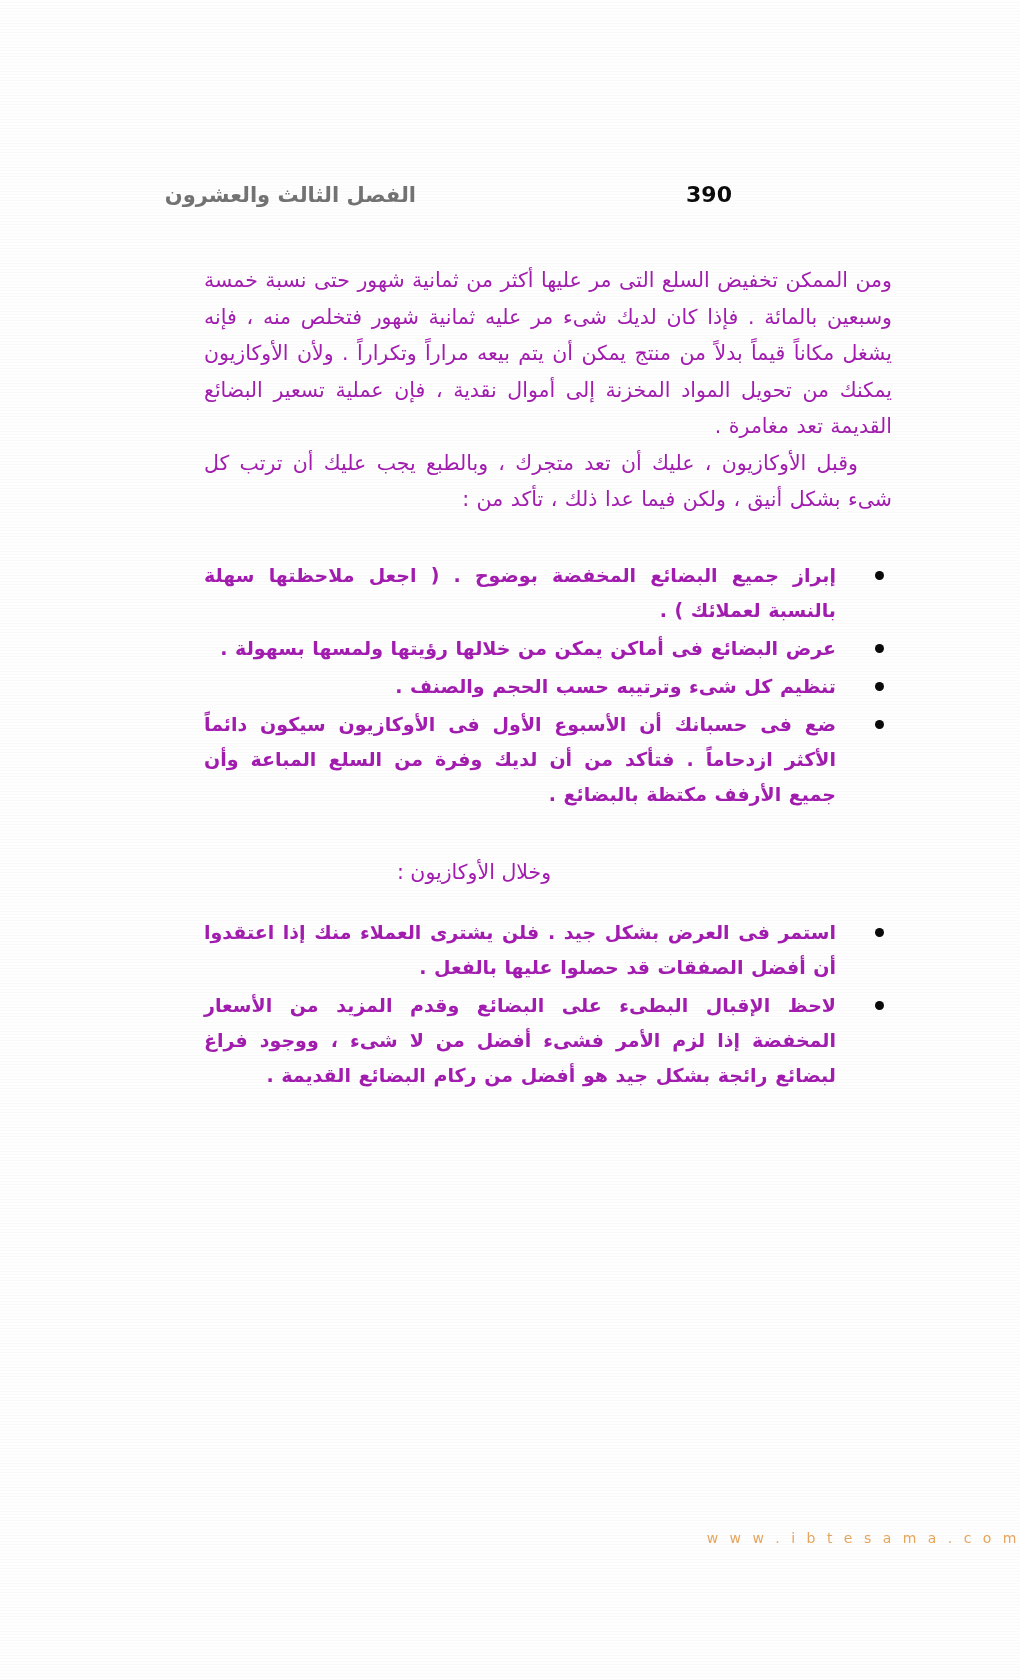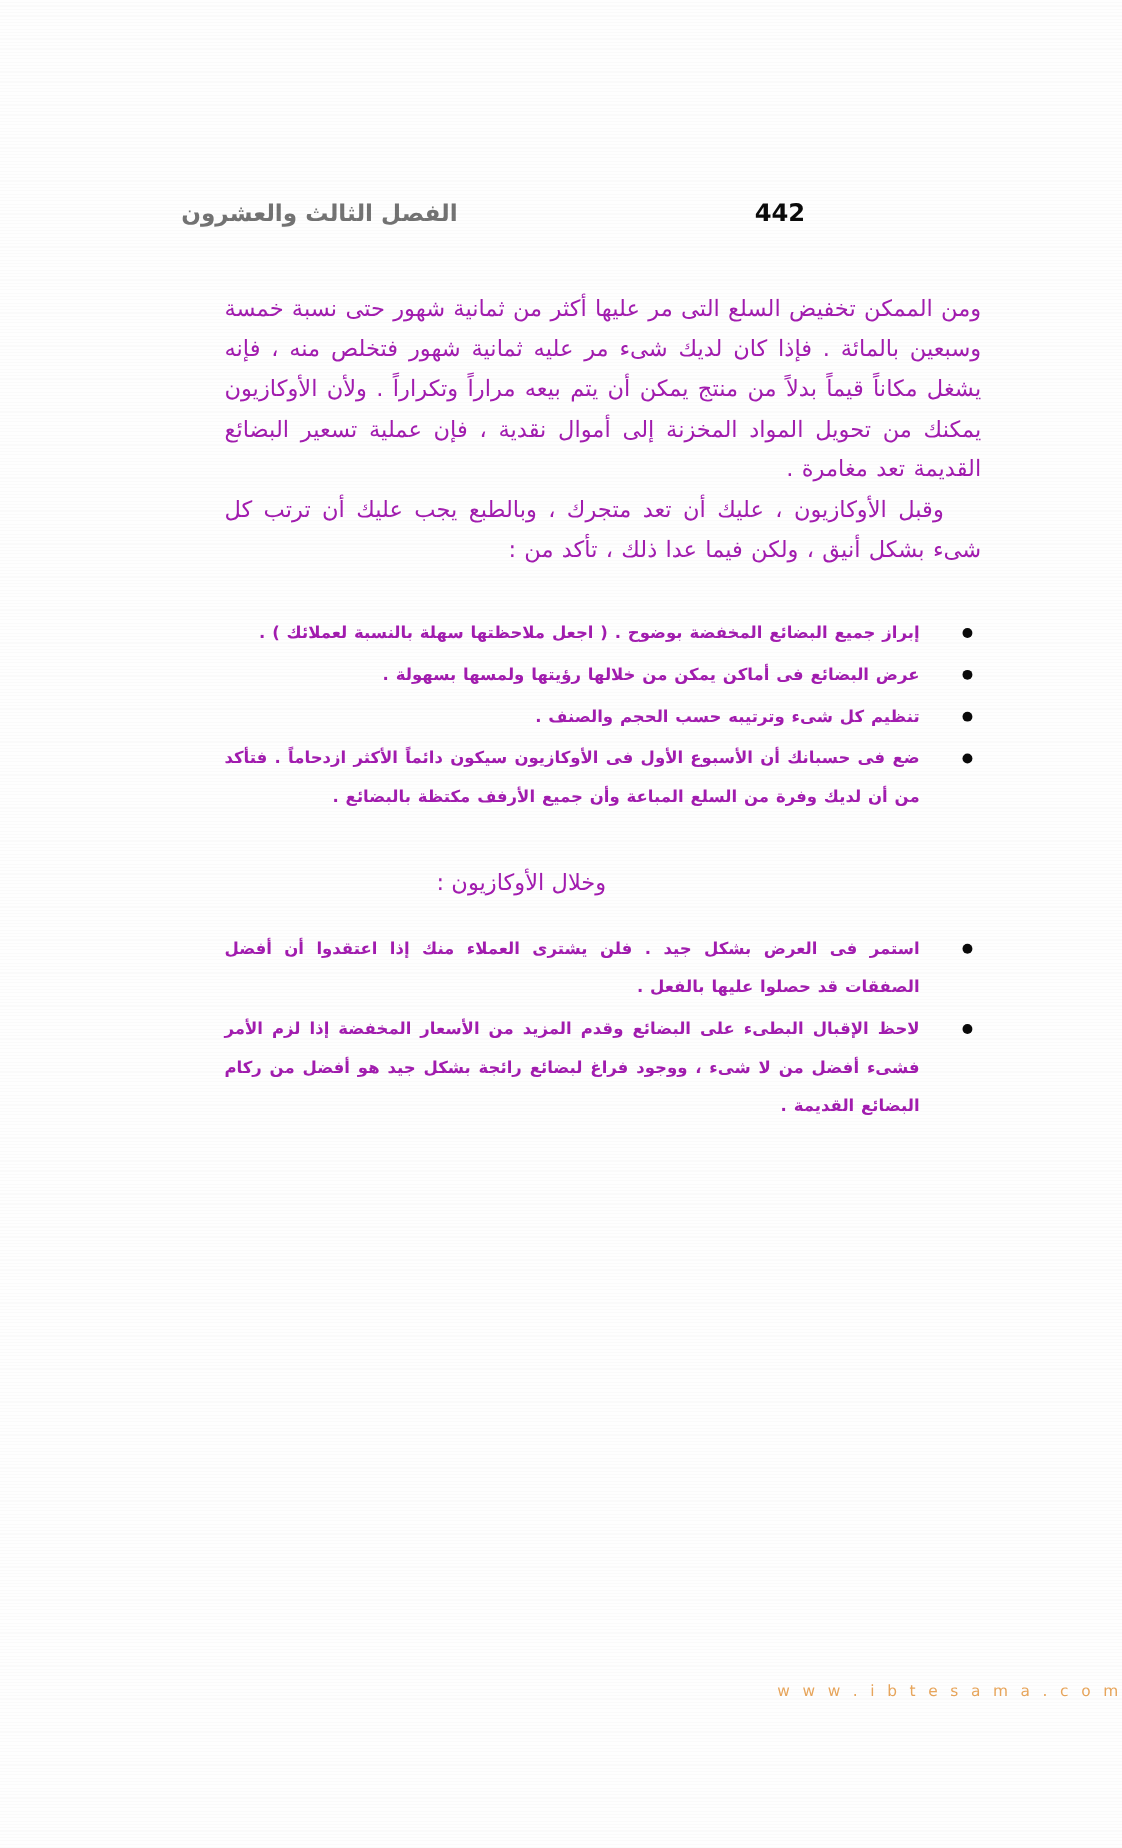--- a/index.html
+++ b/index.html
@@ -77,21 +77,21 @@
   
   ul.bullets {
     list-style: none;
     margin: 0;
     padding: 0;
   }
   ul.bullets > li {
     position: relative;
     margin: 0 0 3px 0;
     padding-right: 56px;
-    font-size: 15px;
+    font-size: 19px;
     line-height: 35px;
     font-weight: bold;
     text-align: justify;
     text-align-last: right;
     word-spacing: 1px;
   }
   ul.bullets > li::before {
     content: "";
     position: absolute;
     right: 8px;
@@ -141,21 +141,21 @@
     background:
       repeating-linear-gradient(0deg, rgba(0,0,0,0.5) 0 1px, rgba(0,0,0,0) 1px 3px);
   }
 </style>
 </head>
 <body>
 
 <div class="page">
 
   <div class="running-head">
-    <span class="page-number">442</span>
+    <span class="page-number">390</span>
     <span class="chapter-title">الفصل الثالث والعشرون</span>
   </div>
 
   <div class="content">
 
     <p class="para">ومن الممكن تخفيض السلع التى مر عليها أكثر من ثمانية شهور حتى نسبة خمسة وسبعين بالمائة . فإذا كان لديك شىء مر عليه ثمانية شهور فتخلص منه ، فإنه يشغل مكاناً قيماً بدلاً من منتج يمكن أن يتم بيعه مراراً وتكراراً . ولأن الأوكازيون يمكنك من تحويل المواد المخزنة إلى أموال نقدية ، فإن عملية تسعير البضائع القديمة تعد مغامرة .</p>
 
     <p class="para indent">وقبل الأوكازيون ، عليك أن تعد متجرك ، وبالطبع يجب عليك أن ترتب كل شىء بشكل أنيق ، ولكن فيما عدا ذلك ، تأكد من :</p>
 
     <div class="spacer-lg"></div>

